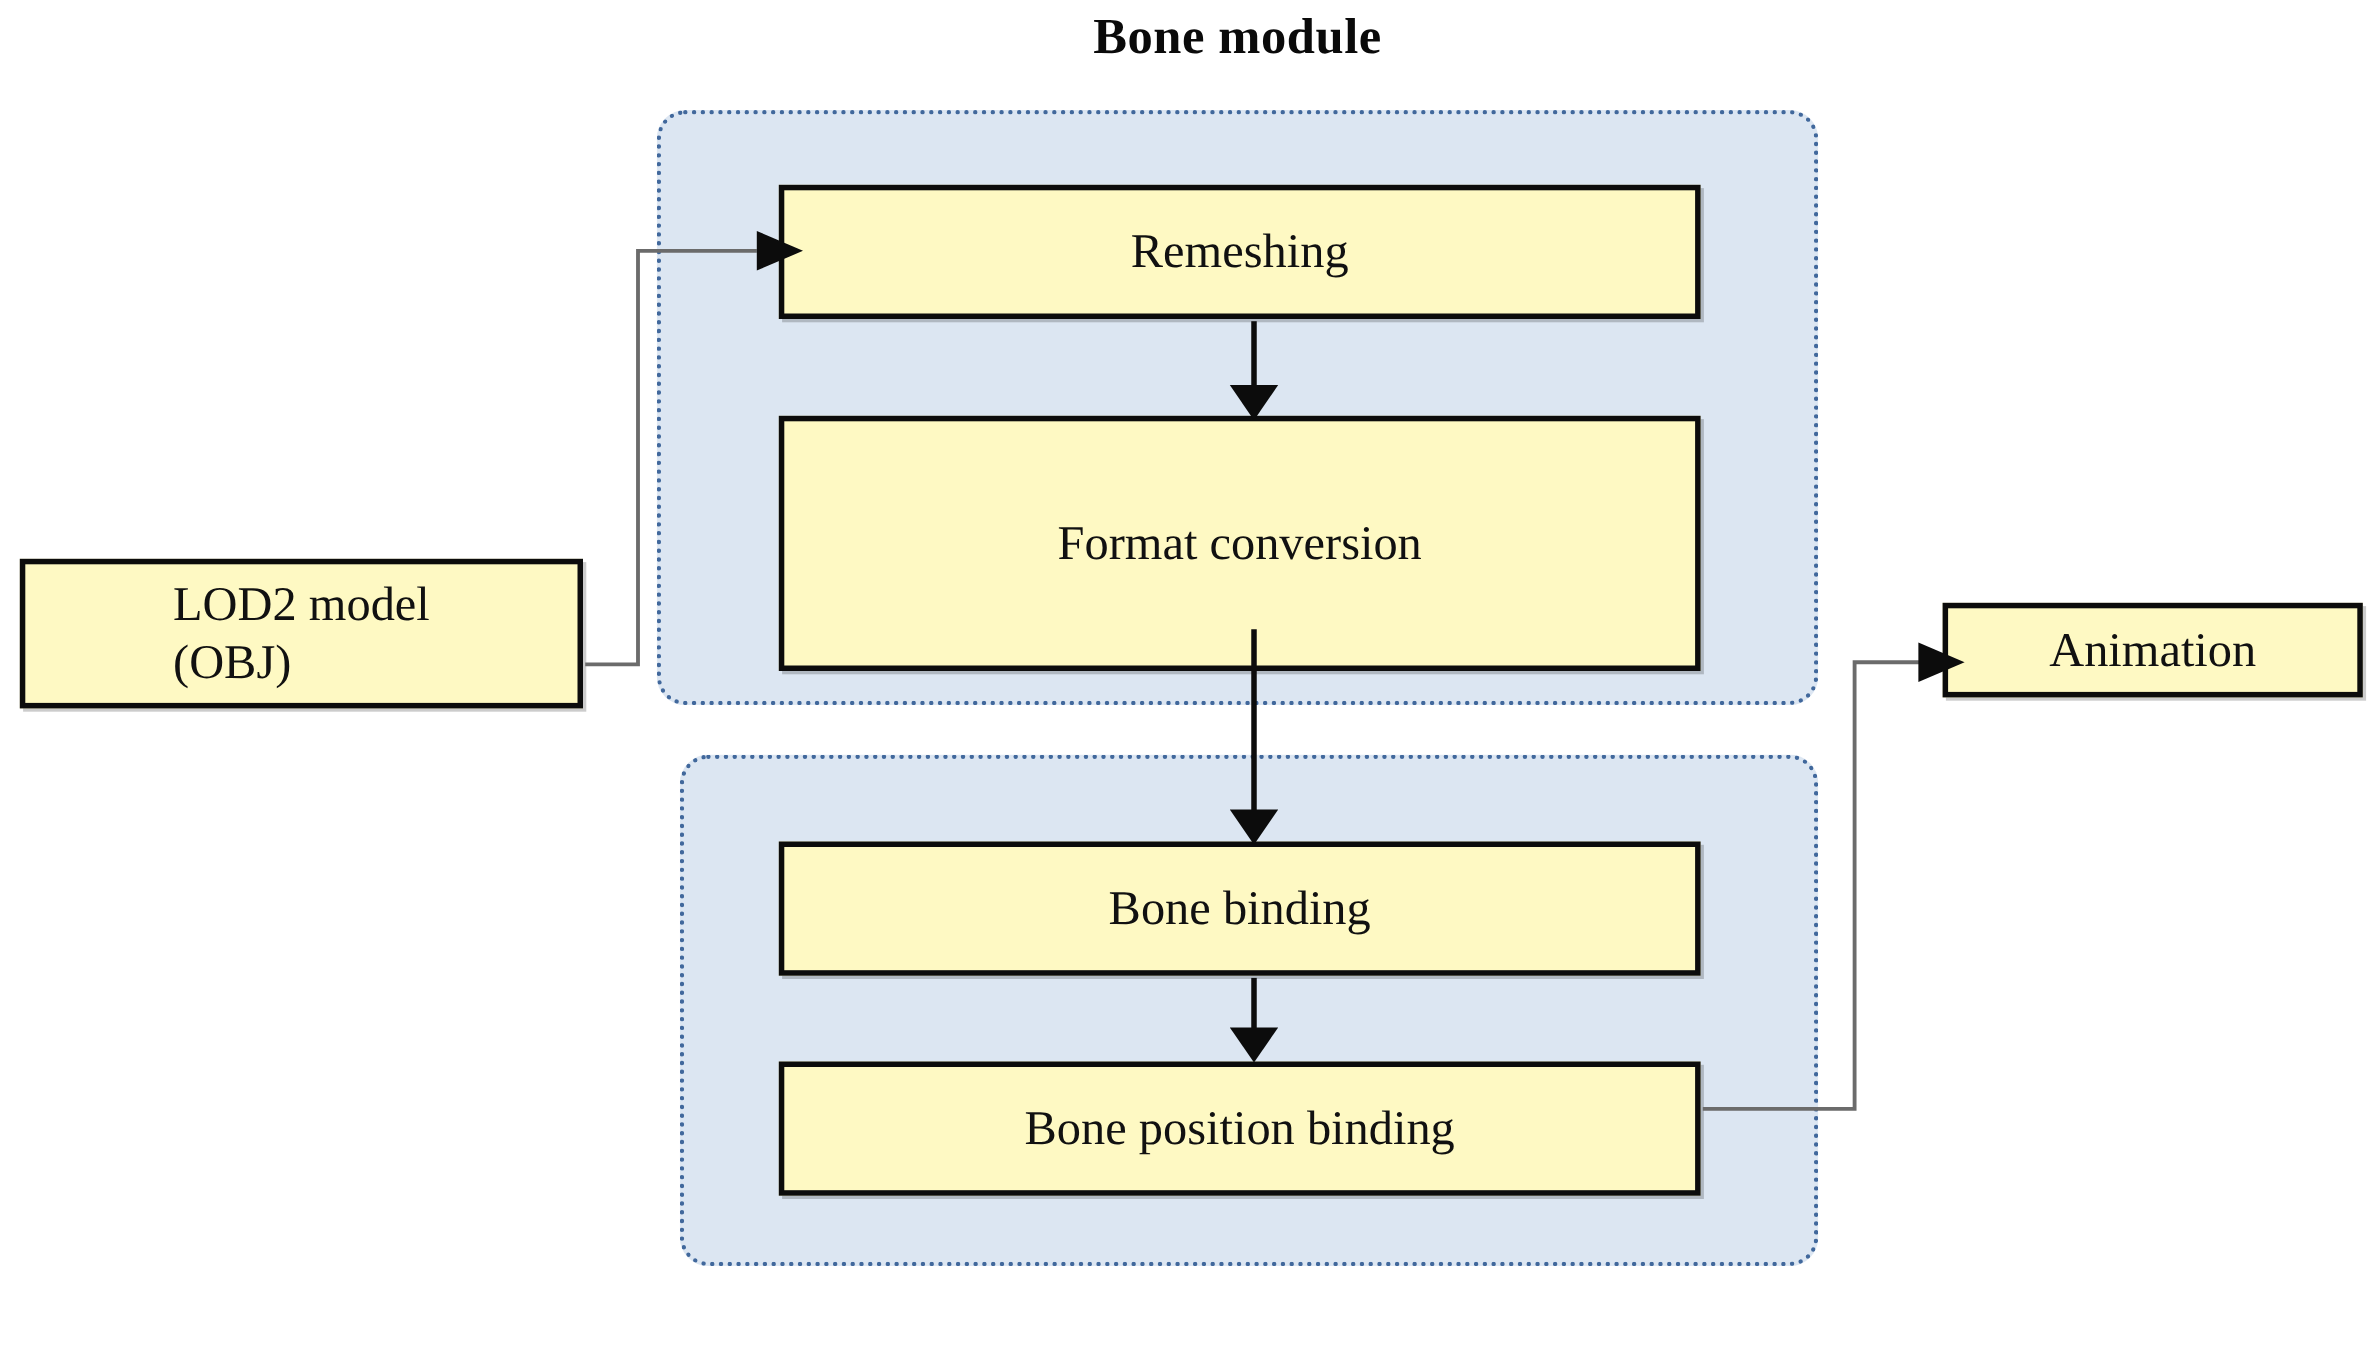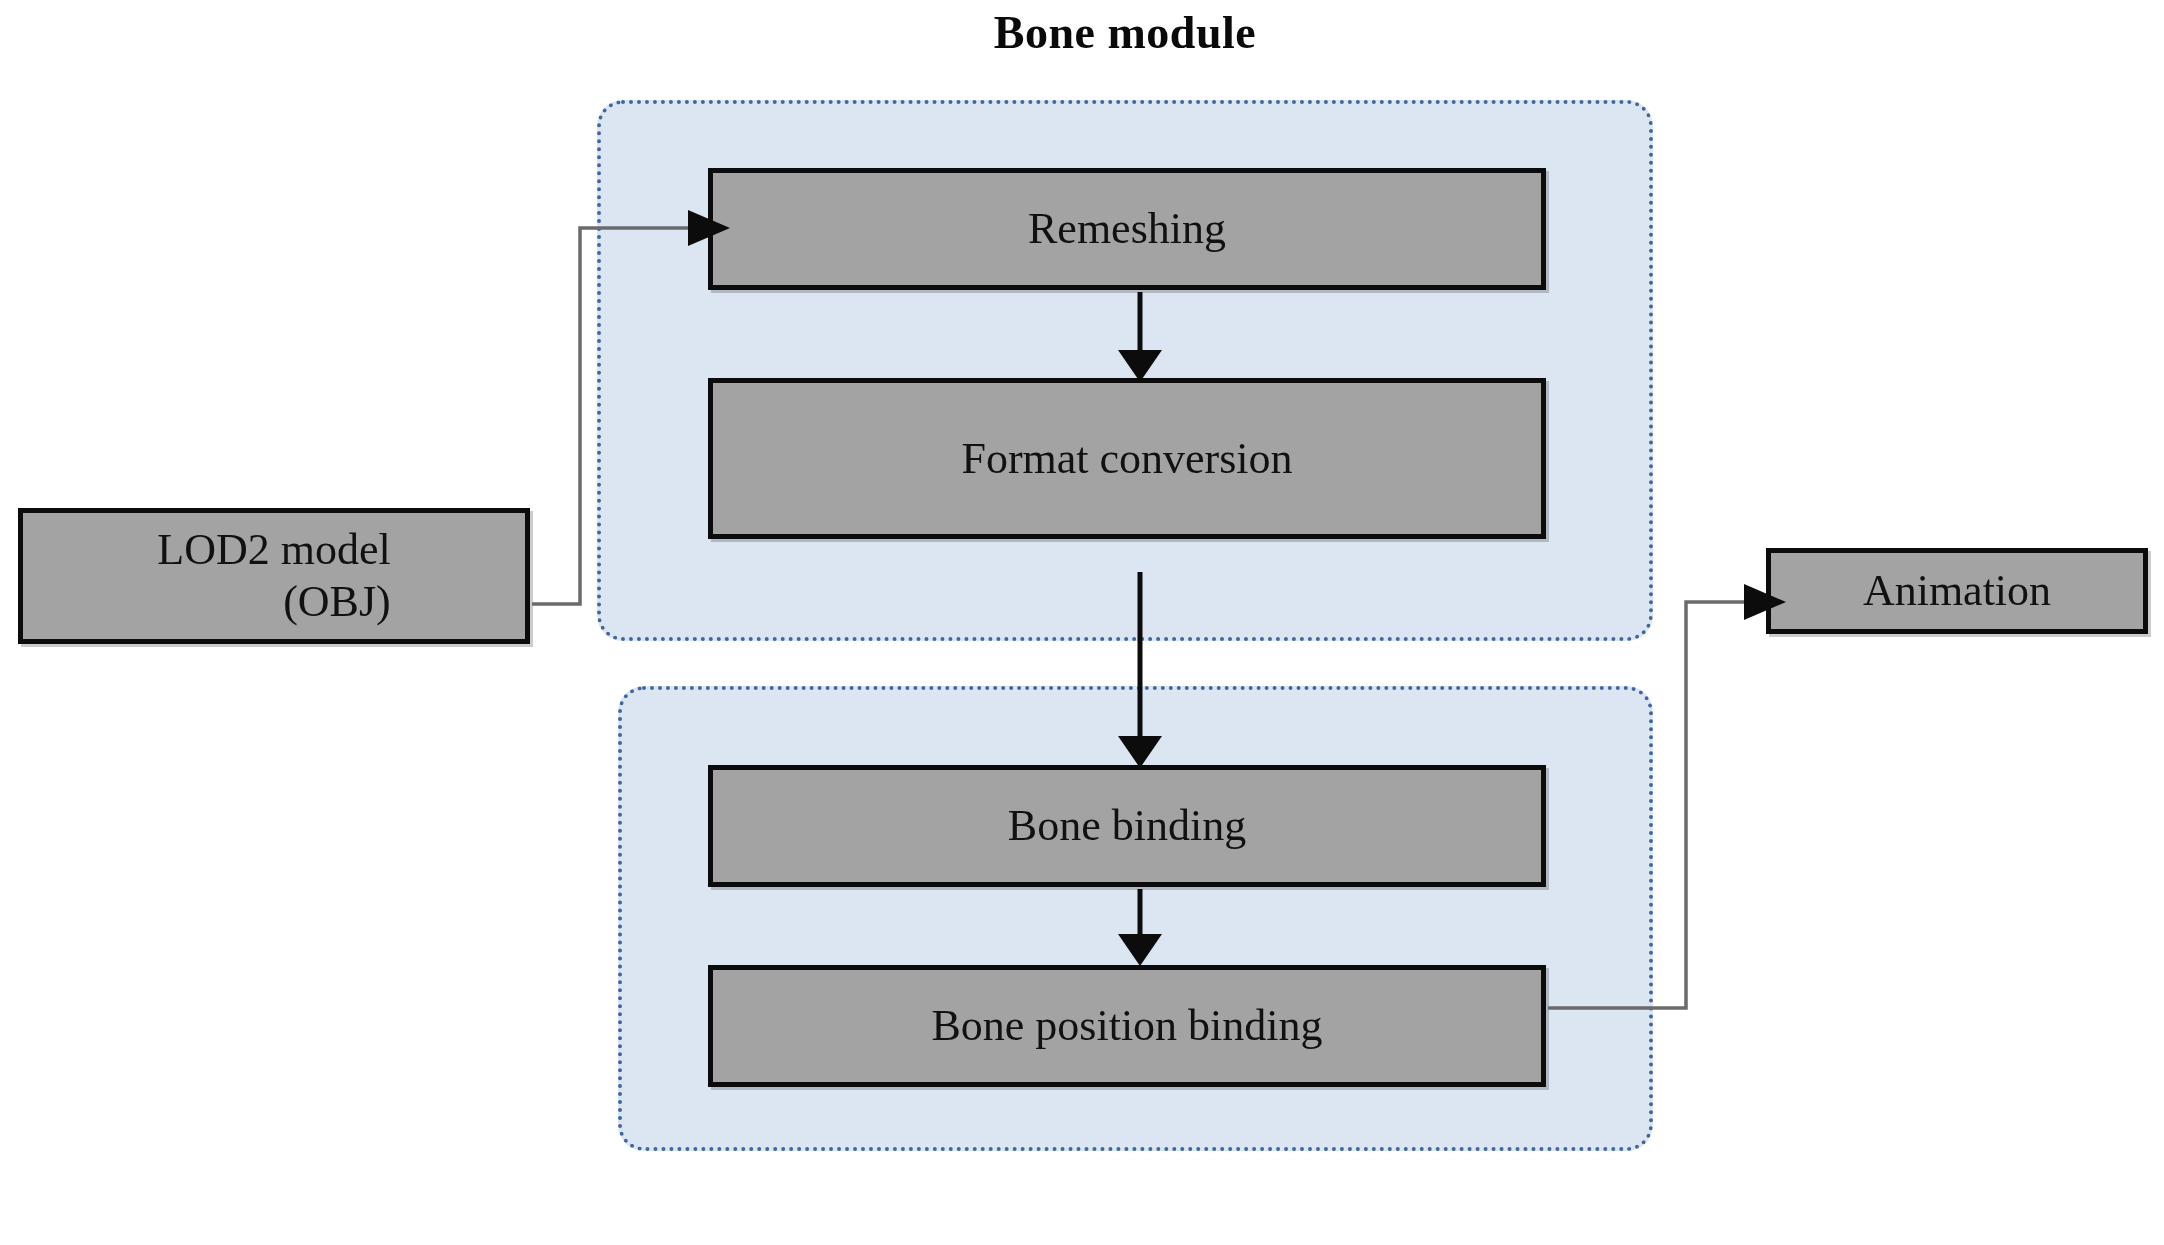--- a/index.html
+++ b/index.html
@@ -28,36 +28,36 @@
     letter-spacing:.5px;
     white-space:nowrap;
     text-align:center;
   }
   #caption-data{left:597px; top:6px;  width:1056px;}
   #caption-vis {left:618px; top:1160px; width:1035px;}
 
   
   .node{
     position:absolute;
-    background:#a3a3a3;
+    background:#fef9c3;
     border:5px solid #0c0c0c;
     box-sizing:border-box;
     display:flex;
     align-items:center;
     justify-content:center;
-    text-align:right;
+    text-align:left;
     color:#111;
     font-size:44px;
     line-height:1.18;
     box-shadow:3px 3px 0 rgba(0,0,0,.20);
   }
   .node .line2{display:block;}
 
   #node-remeshing  {left:708px;  top:168px;  width:838px;  height:122px;}
-  #node-format     {left:708px;  top:378px;  width:838px;  height:161px;}
+  #node-format     {left:708px;  top:378px;  width:838px;  height:232px;}
   #node-binding    {left:708px;  top:765px;  width:838px;  height:122px;}
   #node-updating   {left:708px;  top:965px;  width:838px;  height:122px;}
   #node-lod2       {left:18px;   top:508px;  width:512px;  height:136px;}
   #node-animation  {left:1766px; top:548px;  width:382px;  height:86px;}
 
   
   #wires{position:absolute;left:0;top:0;width:2164px;height:1245px;pointer-events:none;}
   .wire-thick{stroke:#0c0c0c;stroke-width:5;fill:none;}
   .wire-thin {stroke:#6b6b6b;stroke-width:3.5;fill:none;}
   .head-dark {fill:#0c0c0c;}

